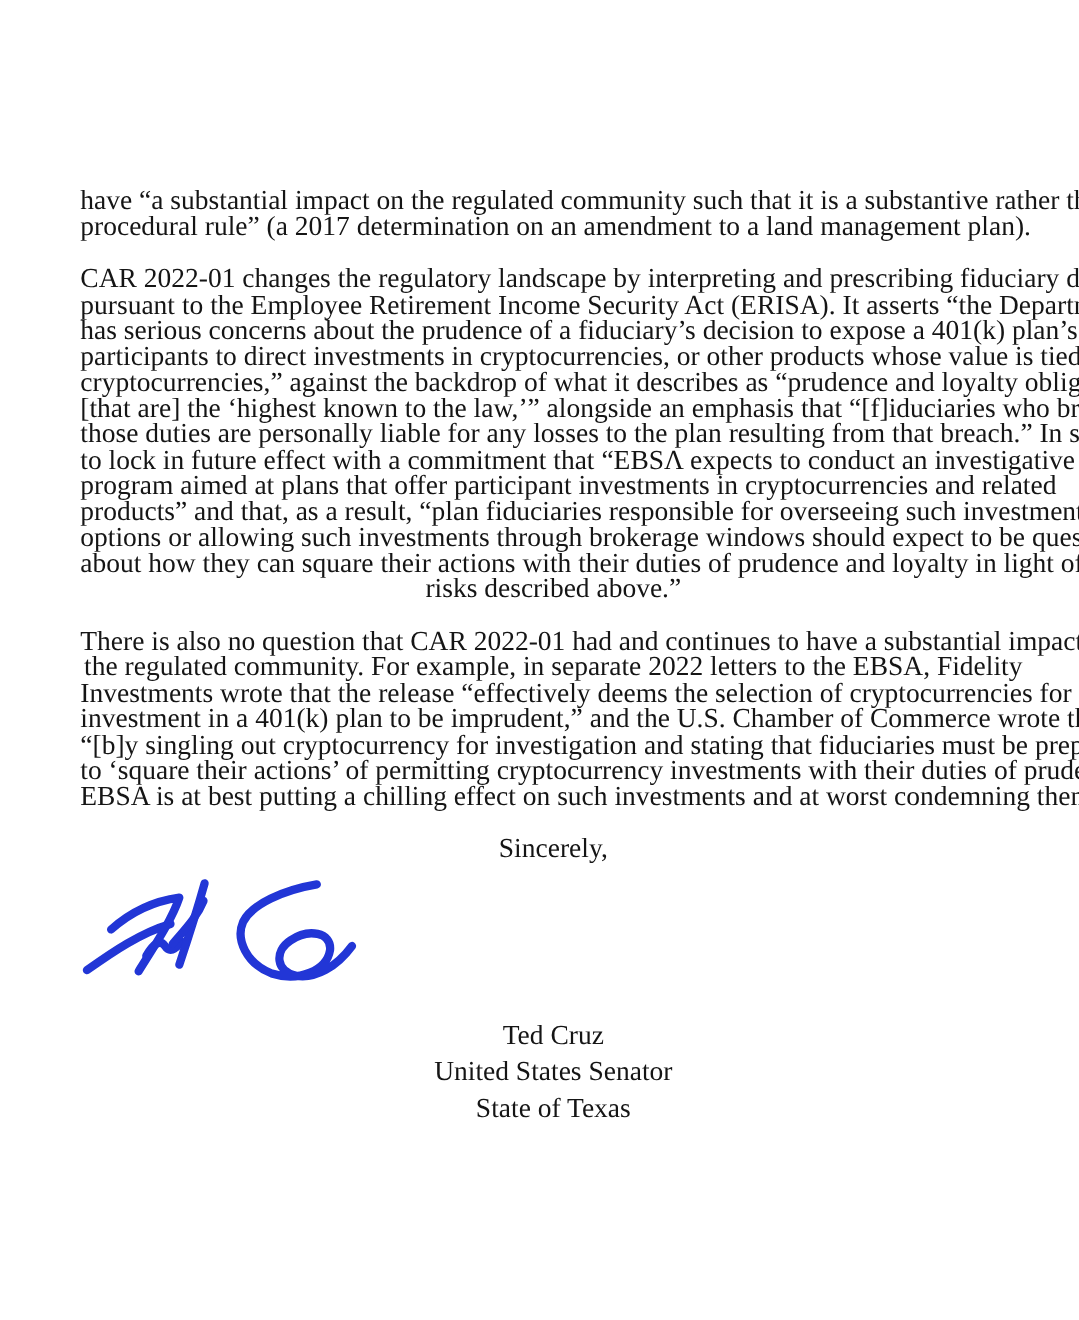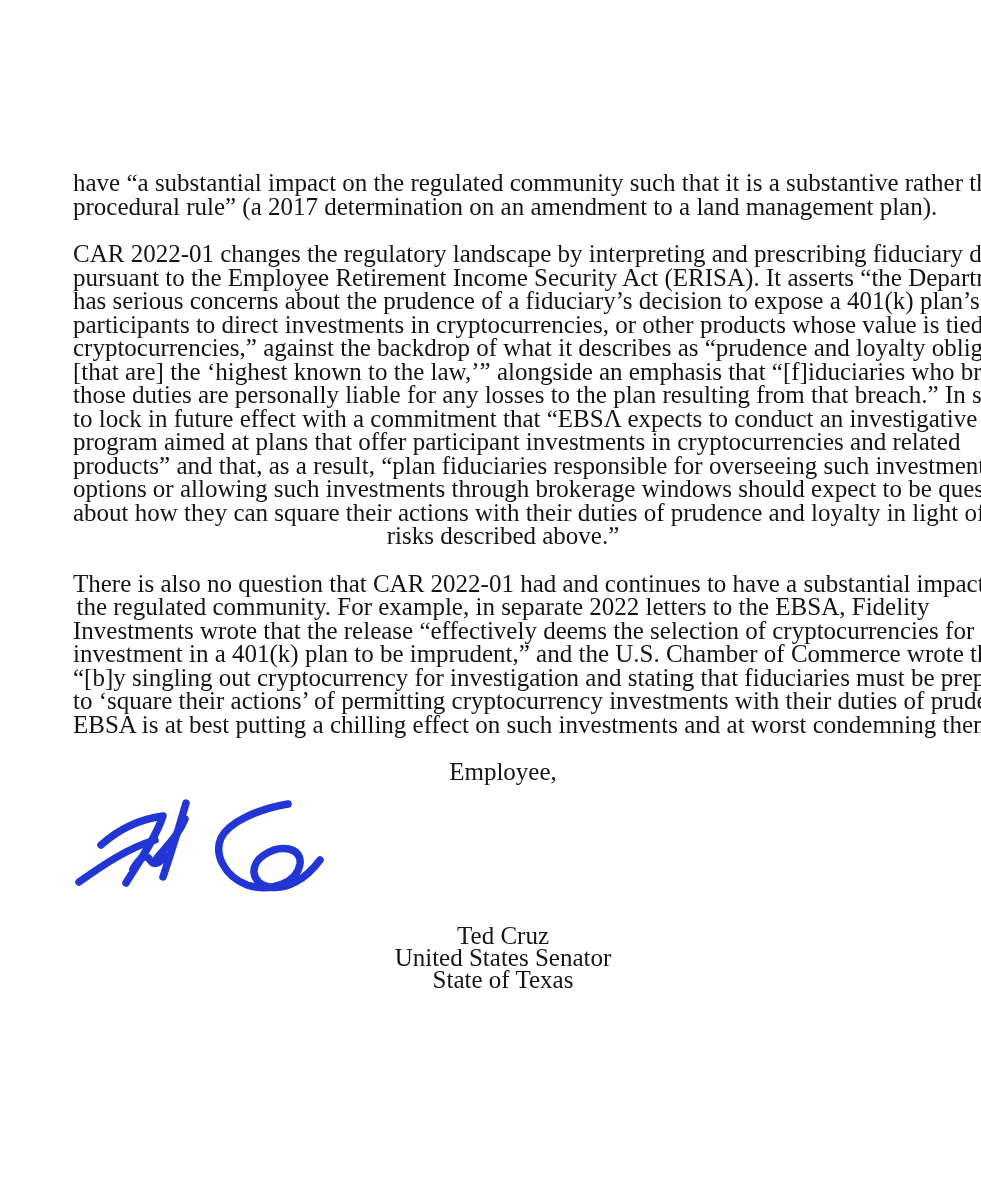--- a/index.html
+++ b/index.html
@@ -30,21 +30,21 @@
     white-space: pre;
   }
   .signature-wrap {
     margin-top: 10px;
     width: 252px;
     height: 106px;
   }
   .signature-wrap svg { display: block; }
   .signer-block {
     white-space: pre;
-    line-height: 22px;
+    line-height: 33px;
   }
 </style>
 </head>
 <body>
 
 <div class="page">
   <div class="content">
 
     <p class="para">have “a substantial impact on the regulated community such that it is a substantive rather than a
 procedural rule” (a 2017 determination on an amendment to a land management plan).</p>
@@ -62,21 +62,21 @@
 about how they can square their actions with their duties of prudence and loyalty in light of the
 risks described above.”</p>
     <p class="para">There is also no question that CAR 2022-01 had and continues to have a substantial impact on
 the regulated community. For example, in separate 2022 letters to the EBSA, Fidelity
 Investments wrote that the release “effectively deems the selection of cryptocurrencies for
 investment in a 401(k) plan to be imprudent,” and the U.S. Chamber of Commerce wrote that
 “[b]y singling out cryptocurrency for investigation and stating that fiduciaries must be prepared
 to ‘square their actions’ of permitting cryptocurrency investments with their duties of prudence,
 EBSA is at best putting a chilling effect on such investments and at worst condemning them.”</p>
 
-    <p class="valediction">Employee,</p>
+    <p class="valediction">Sincerely,</p>
 
     <div class="signature-wrap">
       <svg width="252" height="106" viewBox="0 0 252 106" xmlns="http://www.w3.org/2000/svg">
         <g fill="none" stroke-width="7.5" stroke-linecap="round" stroke-linejoin="round" stroke="#2236d6">
 
           <path d="M6 88 C30 71 55 54 82 46"></path>
 
           <path d="M28 51 C47 34 68 25 90 22 C83 43 66 68 53 89"></path>
 
           <path d="M60 75 C67 63 73 60 77 66 C81 72 86 70 92 62"></path>

